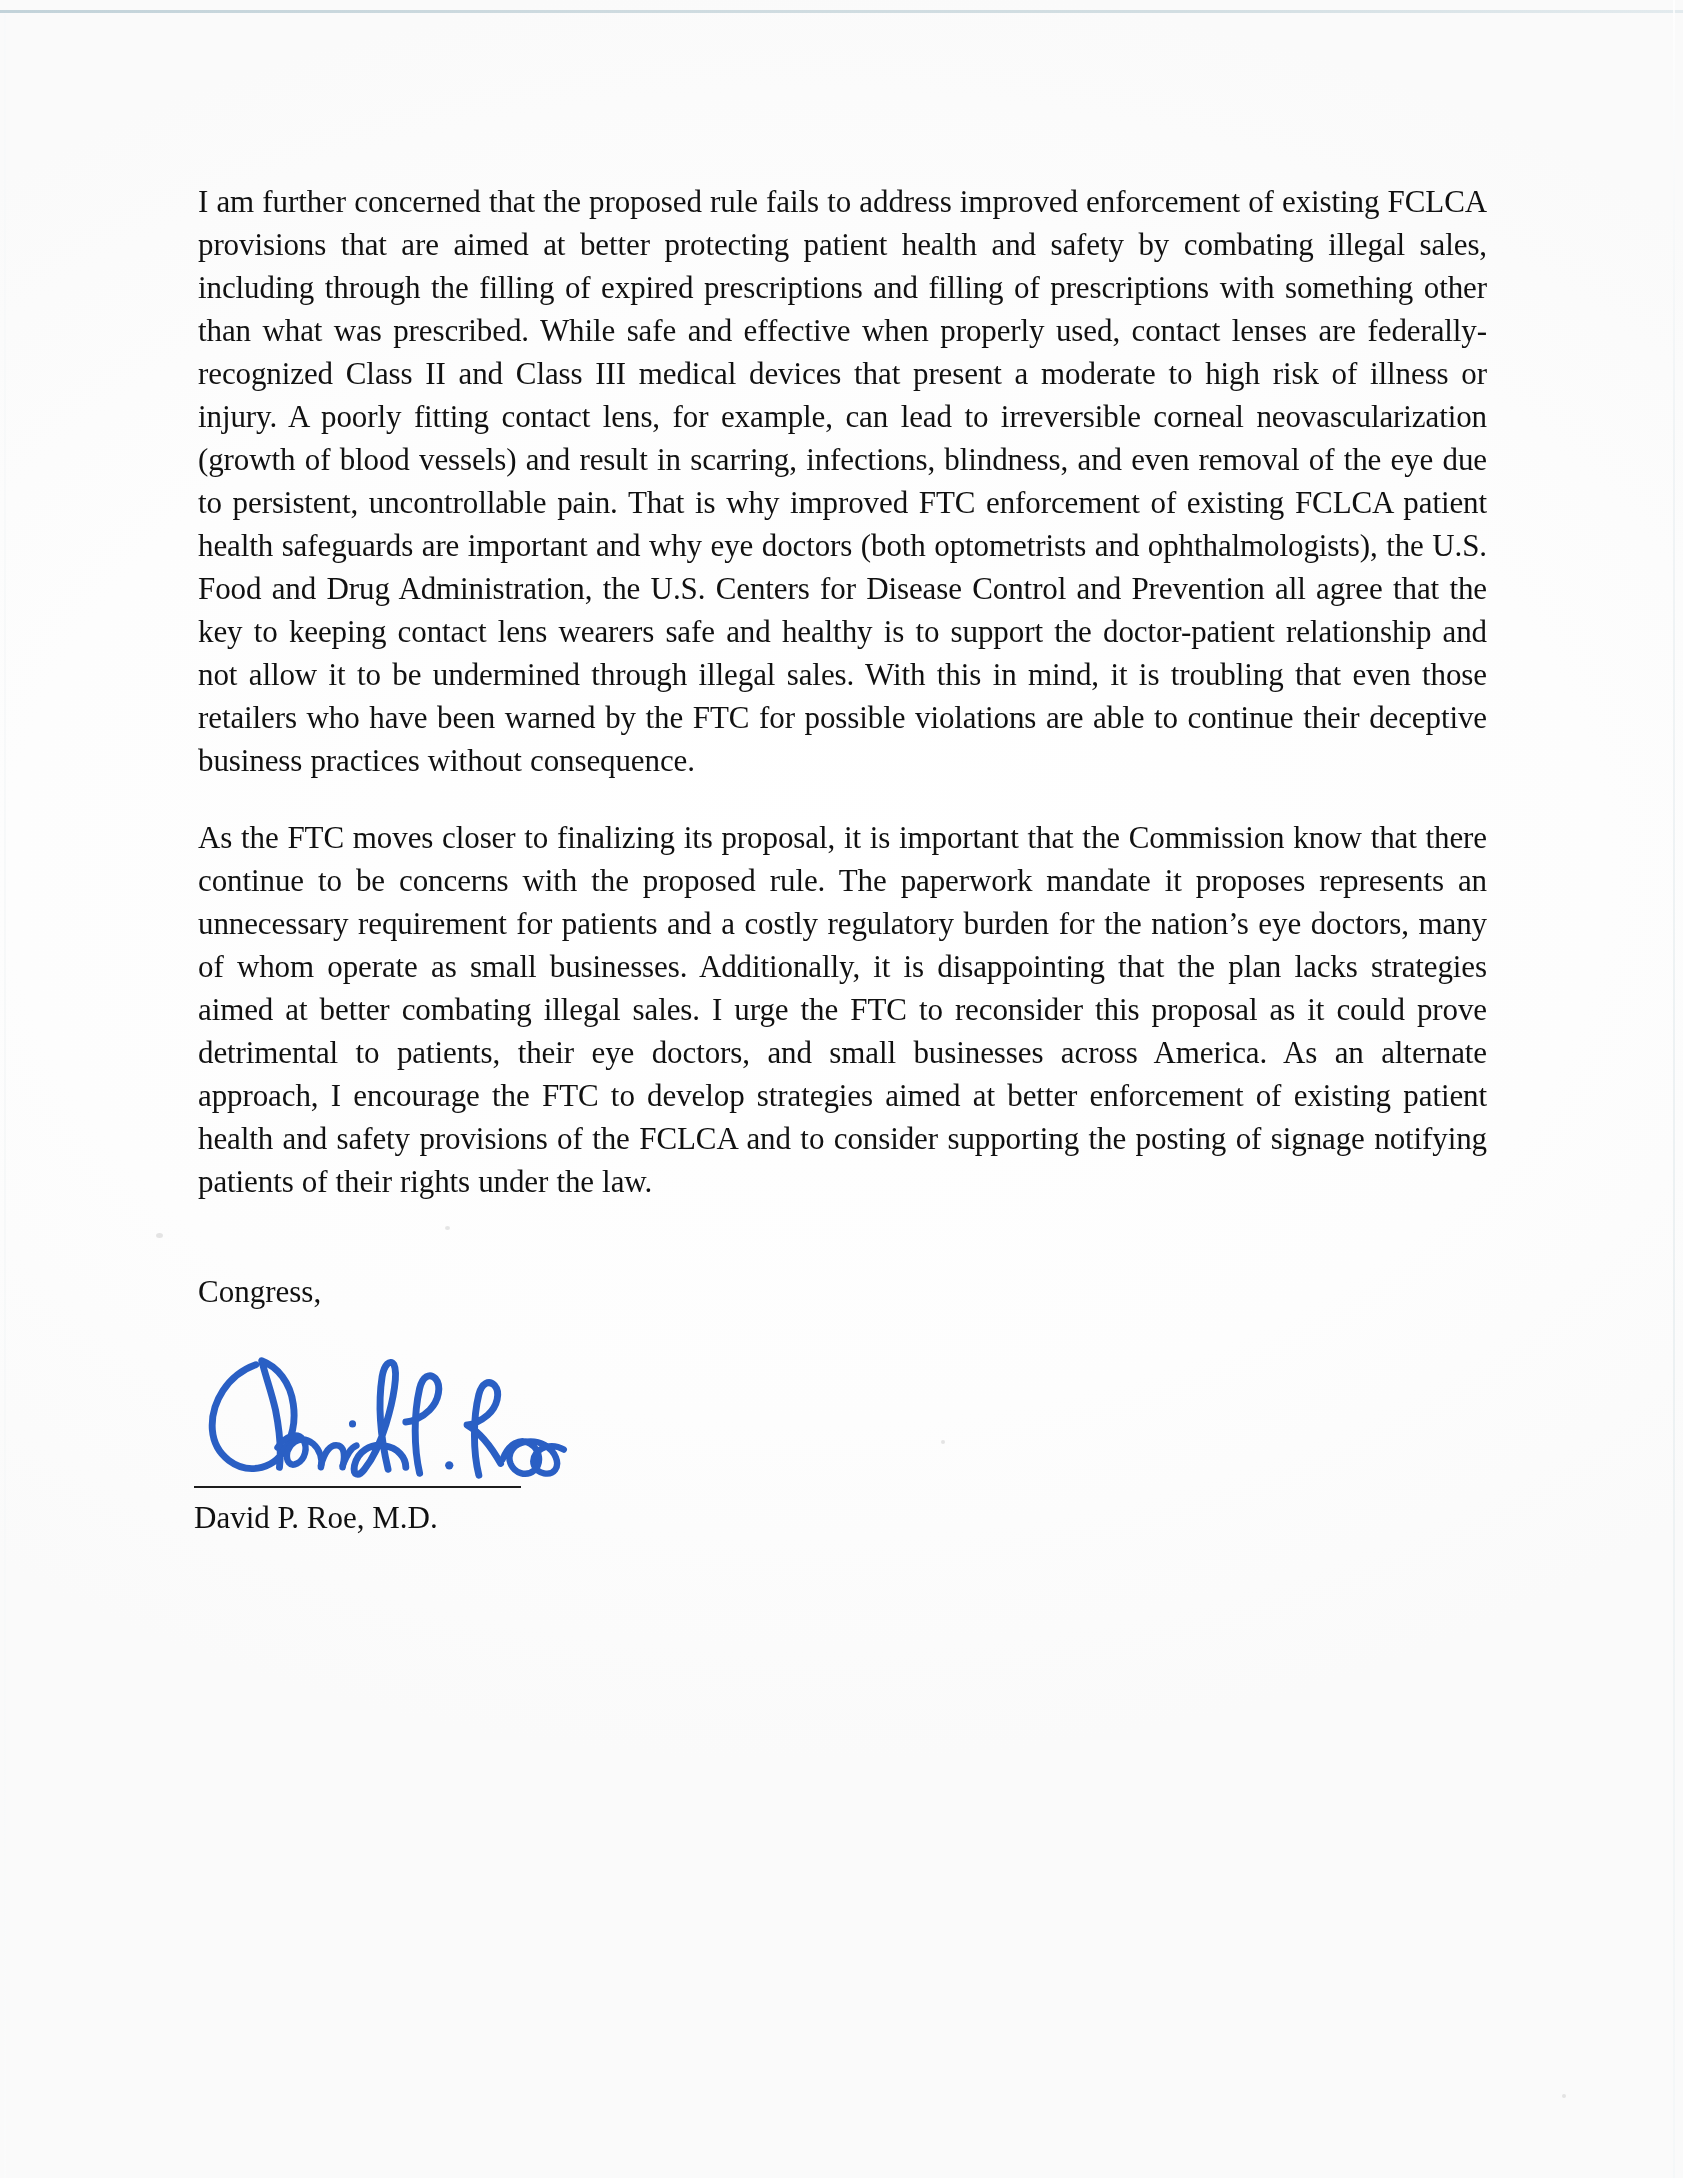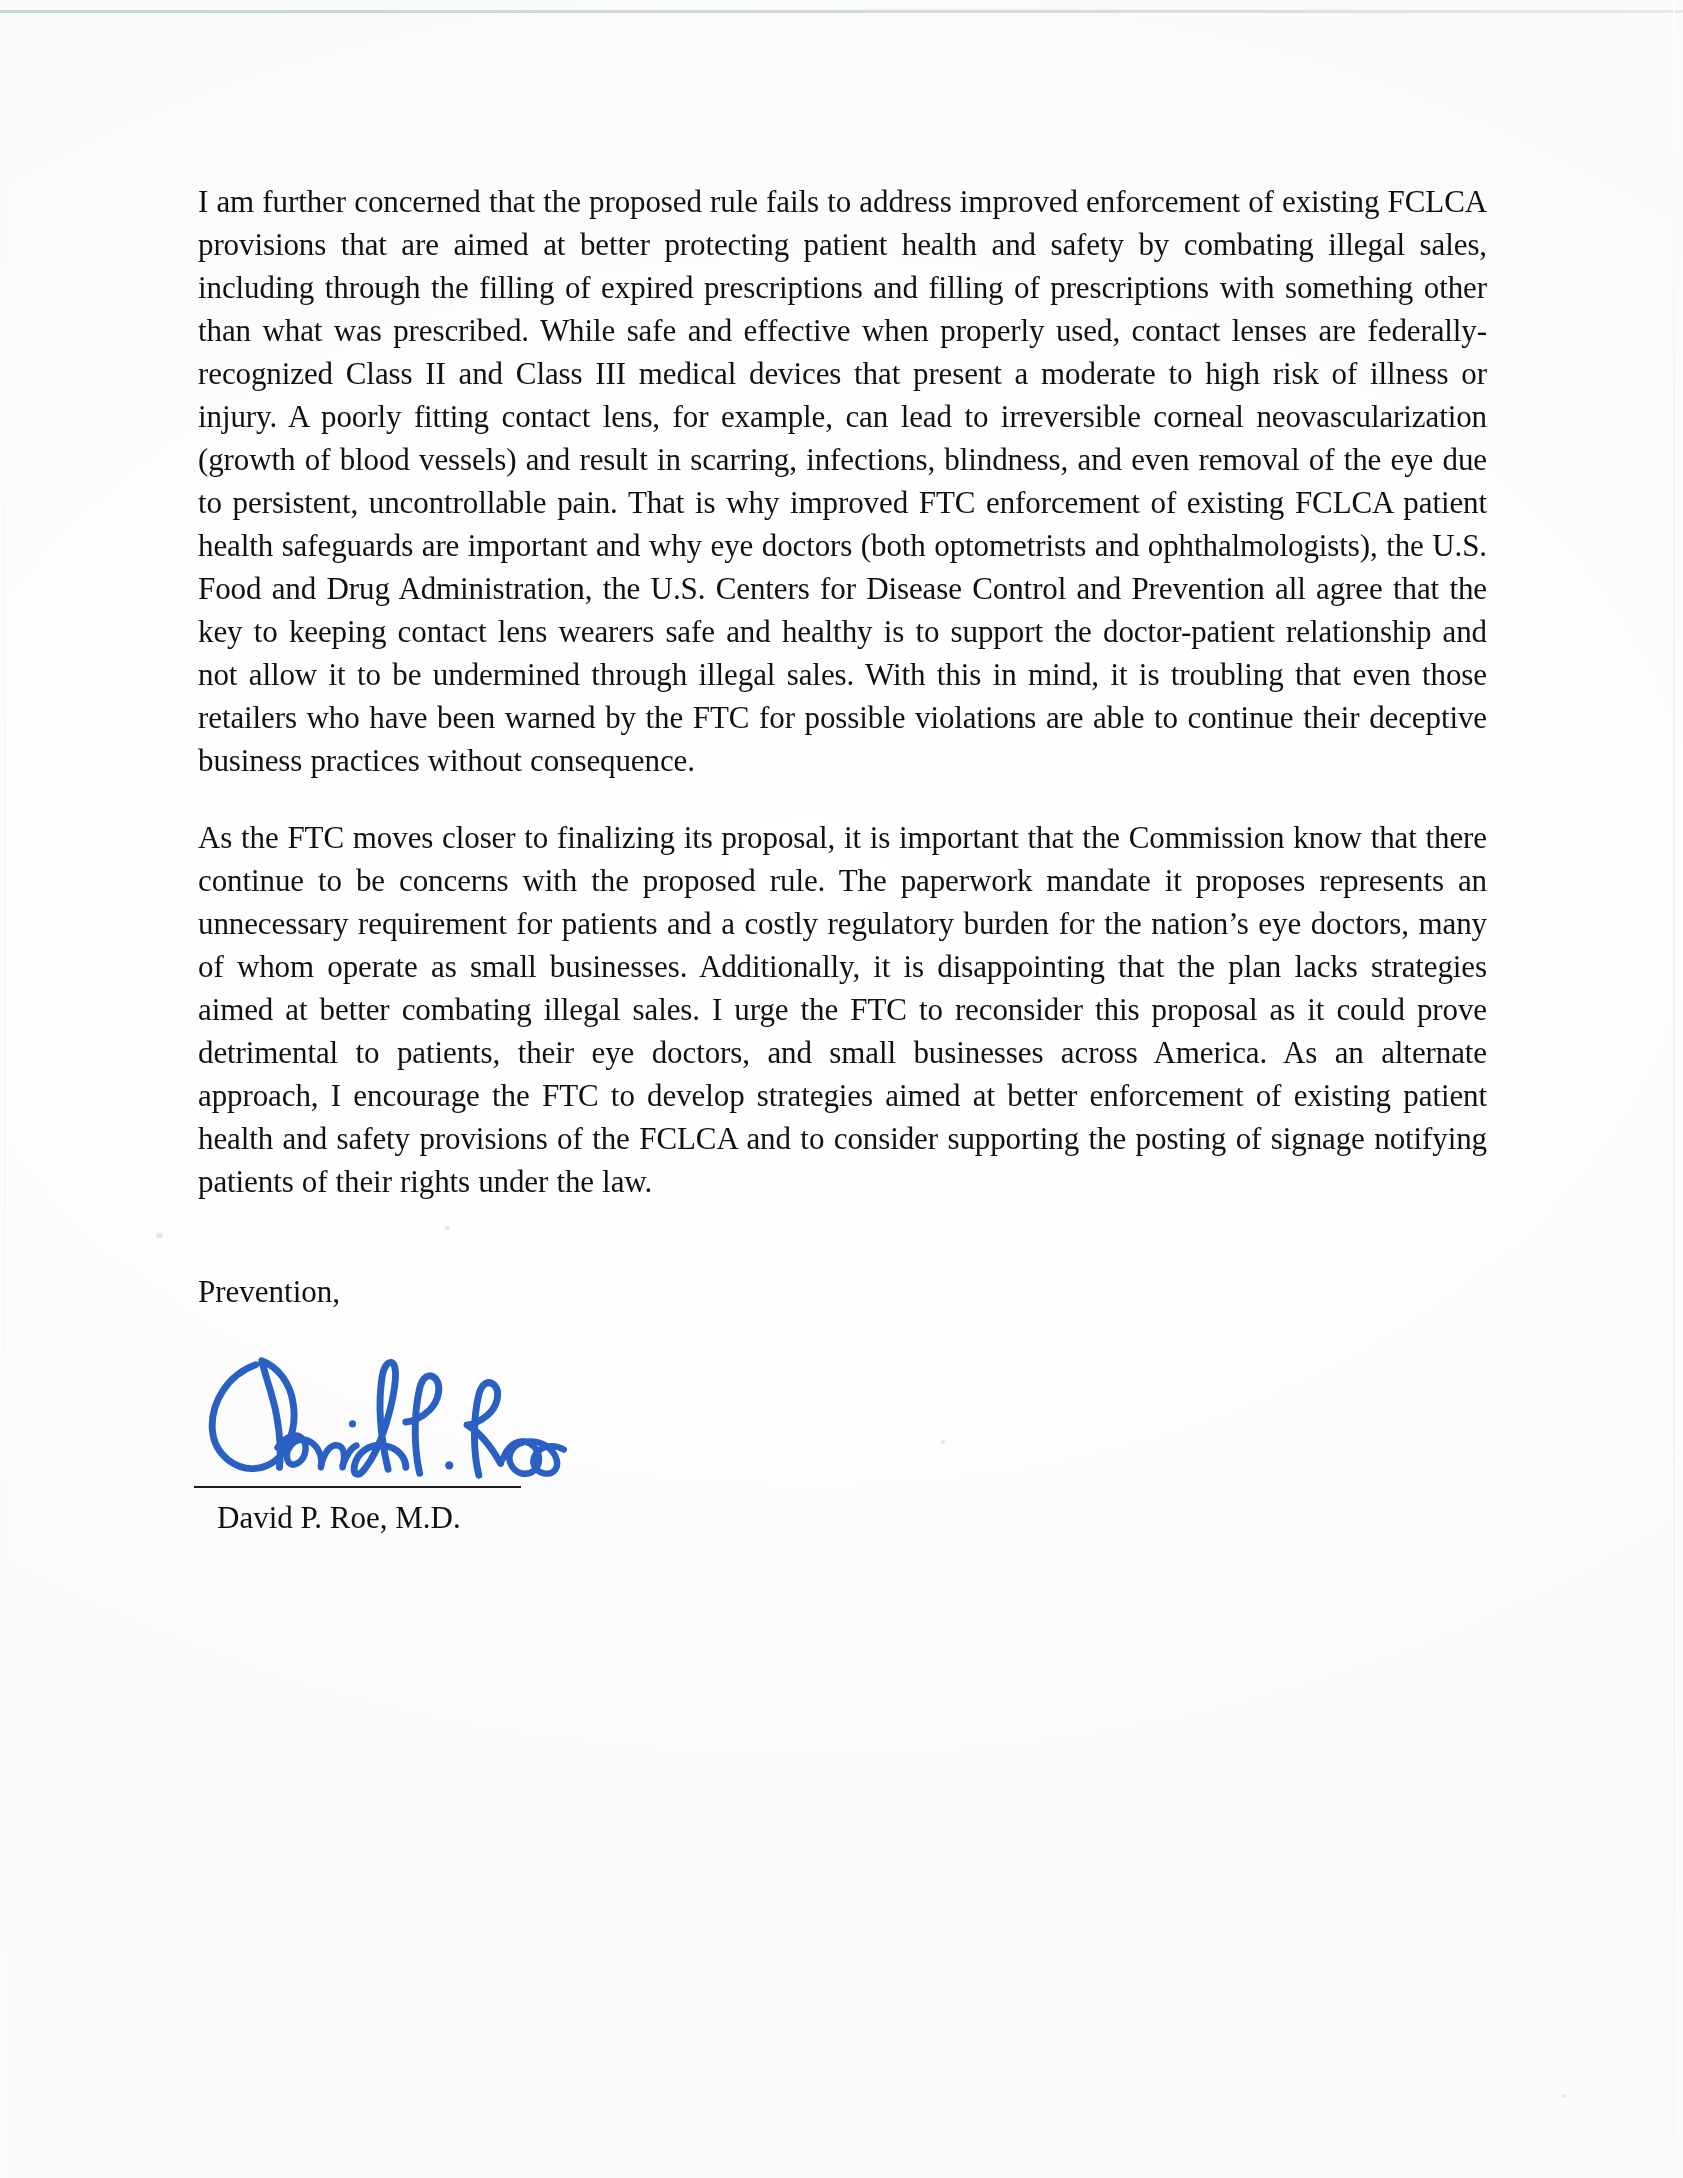--- a/index.html
+++ b/index.html
@@ -96,21 +96,20 @@
   .signature-rule {
     width: 327px;
     height: 0;
     border-top: 2px solid #1d1d1d;
     margin: 0 0 8px 0;
   }
   .signer-name, .signer-title {
     font-size: 31px;
     line-height: 43px;
     white-space: nowrap;
-    margin-left: 23px;
   }
 </style>
 </head>
 <body>
 
 <div class="page">
 
   <div class="scan-edge-top"></div>
   <div class="scan-edge-right"></div>
   <div class="scan-edge-left"></div>
@@ -119,21 +118,21 @@
   <div class="speck" style="left:445px;  top:1226px; width:5px;  height:4px;"></div>
   <div class="speck" style="left:941px;  top:1440px; width:4px;  height:4px;"></div>
   <div class="speck" style="left:1167px; top:589px;  width:5px;  height:5px;"></div>
   <div class="speck" style="left:1562px; top:2094px; width:4px;  height:4px;"></div>
 
   <div class="content">
     <p class="para">I am further concerned that the proposed rule fails to address improved enforcement of existing FCLCA provisions that are aimed at better protecting patient health and safety by combating illegal sales, including through the filling of expired prescriptions and filling of prescriptions with something other than what was prescribed. While safe and effective when properly used, contact lenses are federally-recognized Class II and Class III medical devices that present a moderate to high risk of illness or injury. A poorly fitting contact lens, for example, can lead to irreversible corneal neovascularization (growth of blood vessels) and result in scarring, infections, blindness, and even removal of the eye due to persistent, uncontrollable pain. That is why improved FTC enforcement of existing FCLCA patient health safeguards are important and why eye doctors (both optometrists and ophthalmologists), the U.S. Food and Drug Administration, the U.S. Centers for Disease Control and Prevention all agree that the key to keeping contact lens wearers safe and healthy is to support the doctor-patient relationship and not allow it to be undermined through illegal sales. With this in mind, it is troubling that even those retailers who have been warned by the FTC for possible violations are able to continue their deceptive business practices without consequence.</p>
     <p class="para">As the FTC moves closer to finalizing its proposal, it is important that the Commission know that there continue to be concerns with the proposed rule. The paperwork mandate it proposes represents an unnecessary requirement for patients and a costly regulatory burden for the nation’s eye doctors, many of whom operate as small businesses. Additionally, it is disappointing that the plan lacks strategies aimed at better combating illegal sales. I urge the FTC to reconsider this proposal as it could prove detrimental to patients, their eye doctors, and small businesses across America. As an alternate approach, I encourage the FTC to develop strategies aimed at better enforcement of existing patient health and safety provisions of the FCLCA and to consider supporting the posting of signage notifying patients of their rights under the law.</p>
   </div>
 
-  <div class="closing">Prevention,</div>
+  <div class="closing">Congress,</div>
 
   <div class="signature-block">
 
     <svg class="signature-ink" viewBox="0 0 400 155" xmlns="http://www.w3.org/2000/svg">
       <g fill="none" stroke="#2a5fc4" stroke-linecap="round" stroke-linejoin="round">
 
         <path d="M62 24 C34 34 16 62 18 90 C20 116 44 134 68 128 C92 122 104 92 100 64 C97 42 84 26 68 20
                  C72 36 78 52 82 70 C86 90 88 110 86 128" stroke-width="7"></path>
 
         <path d="M84 108 C92 96 104 92 110 100 C115 108 112 120 104 124 C97 128 92 122 94 112

